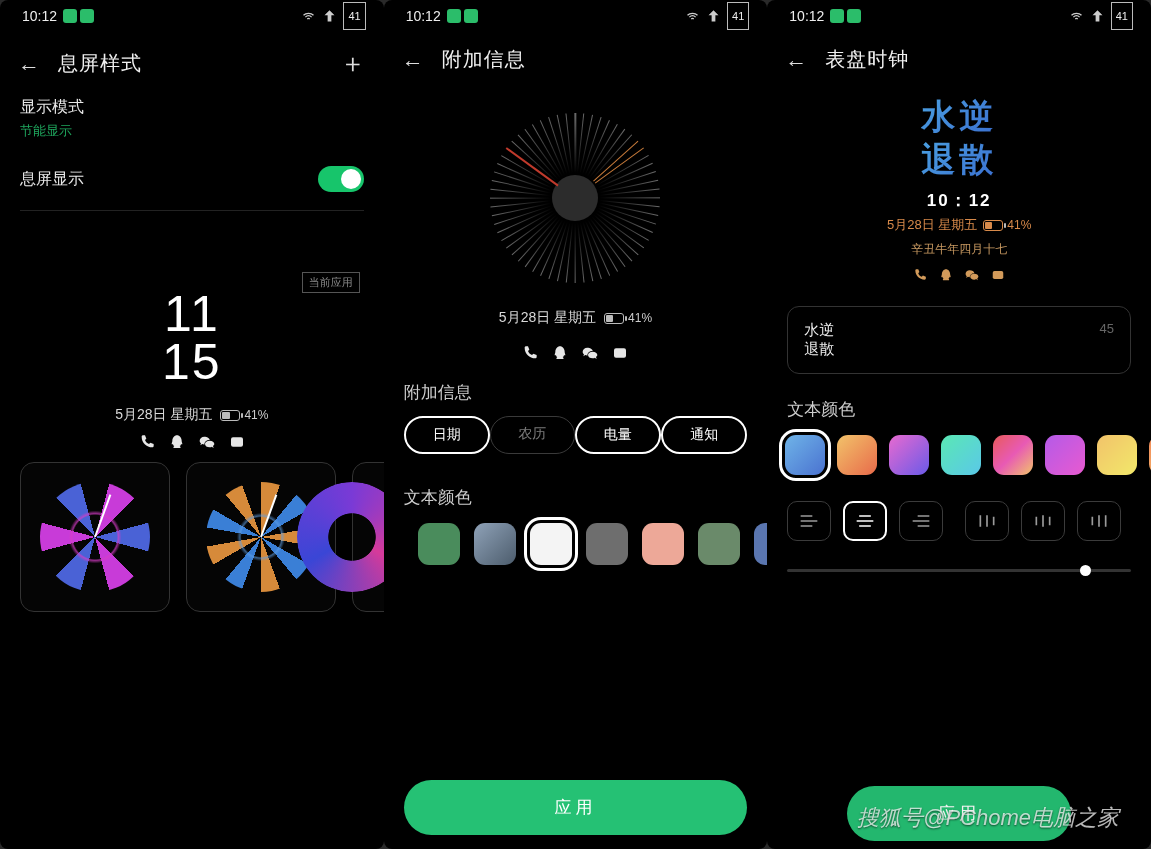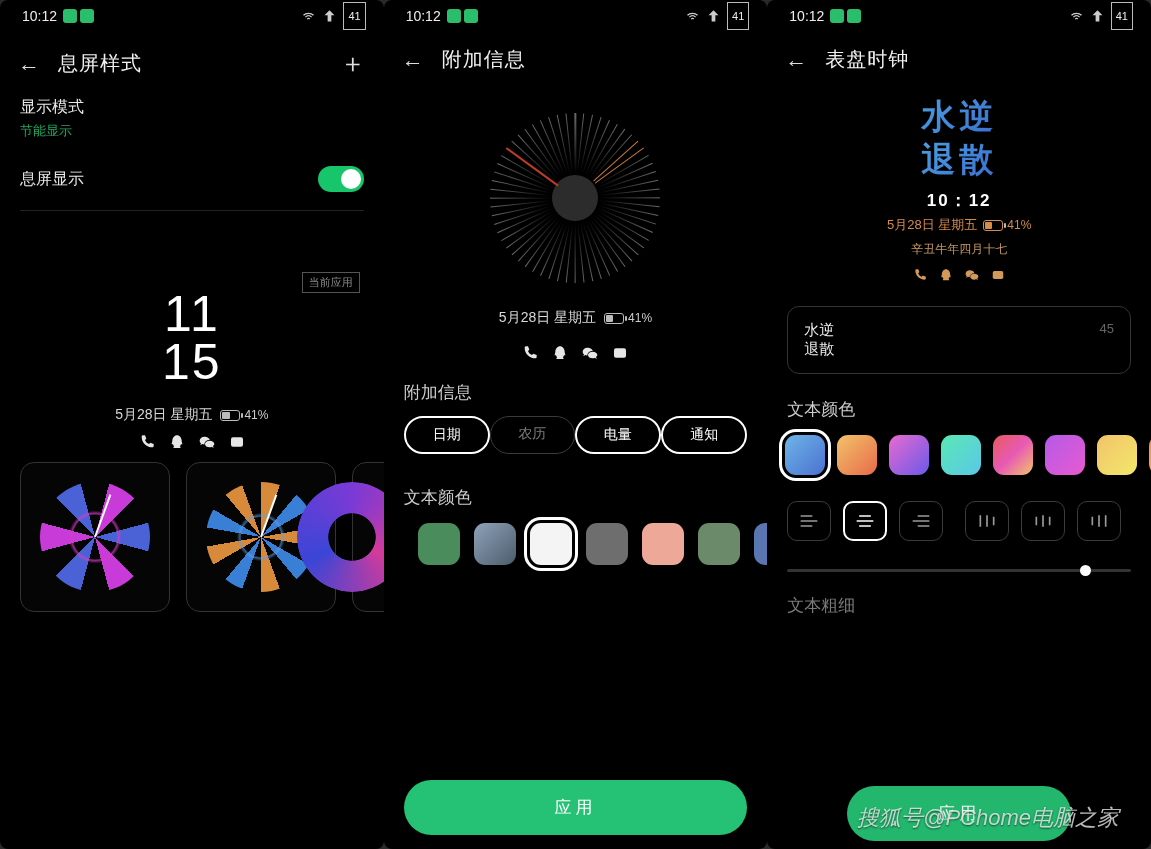--- a/index.html
+++ b/index.html
@@ -563,20 +563,19 @@
       </div>
       <div class="albtn">
         <svg viewBox="0 0 24 16" stroke="currentColor" stroke-width="2" fill="none">
             <path d="M4 3v10M12 1v14M20 1v14"></path>
           </svg>
       </div>
     </div>
 
     <div class="slider-line"></div>
 
-    <div class="group-label" style="margin-top:22px; color:#7a7a7a;">文本粗细</div>
 
     <div class="apply-btn" style="left:80px; right:80px; bottom:8px; opacity:.95;">应用</div>
   </div>
 
 </div>
 
 <div class="wm">搜狐号@PChome电脑之家</div>
 
 </body></html>

